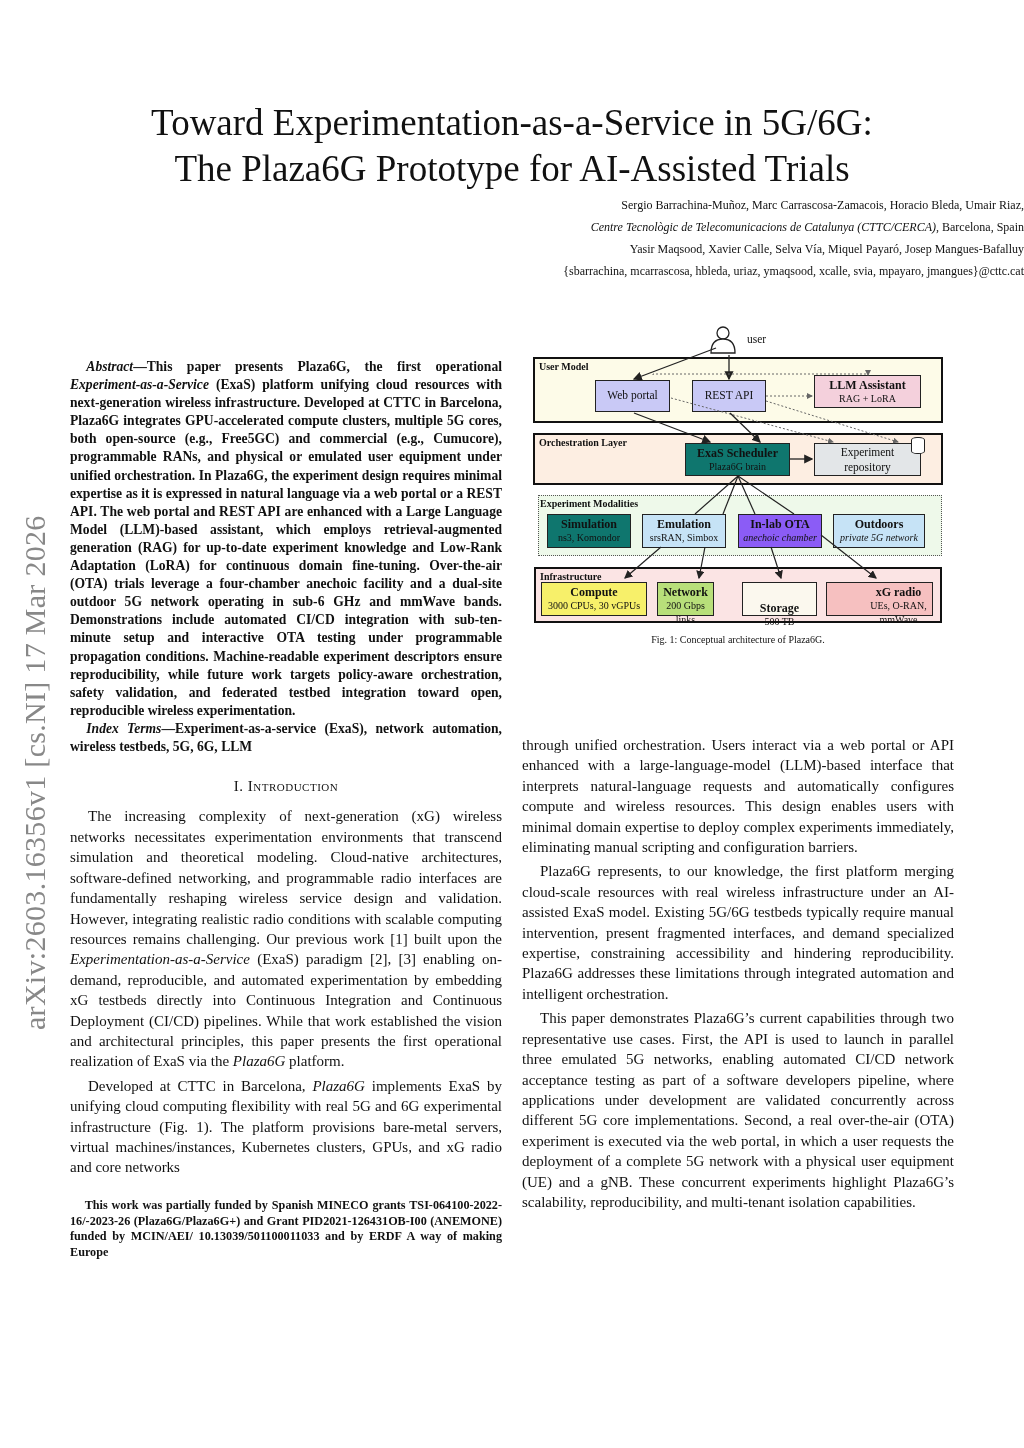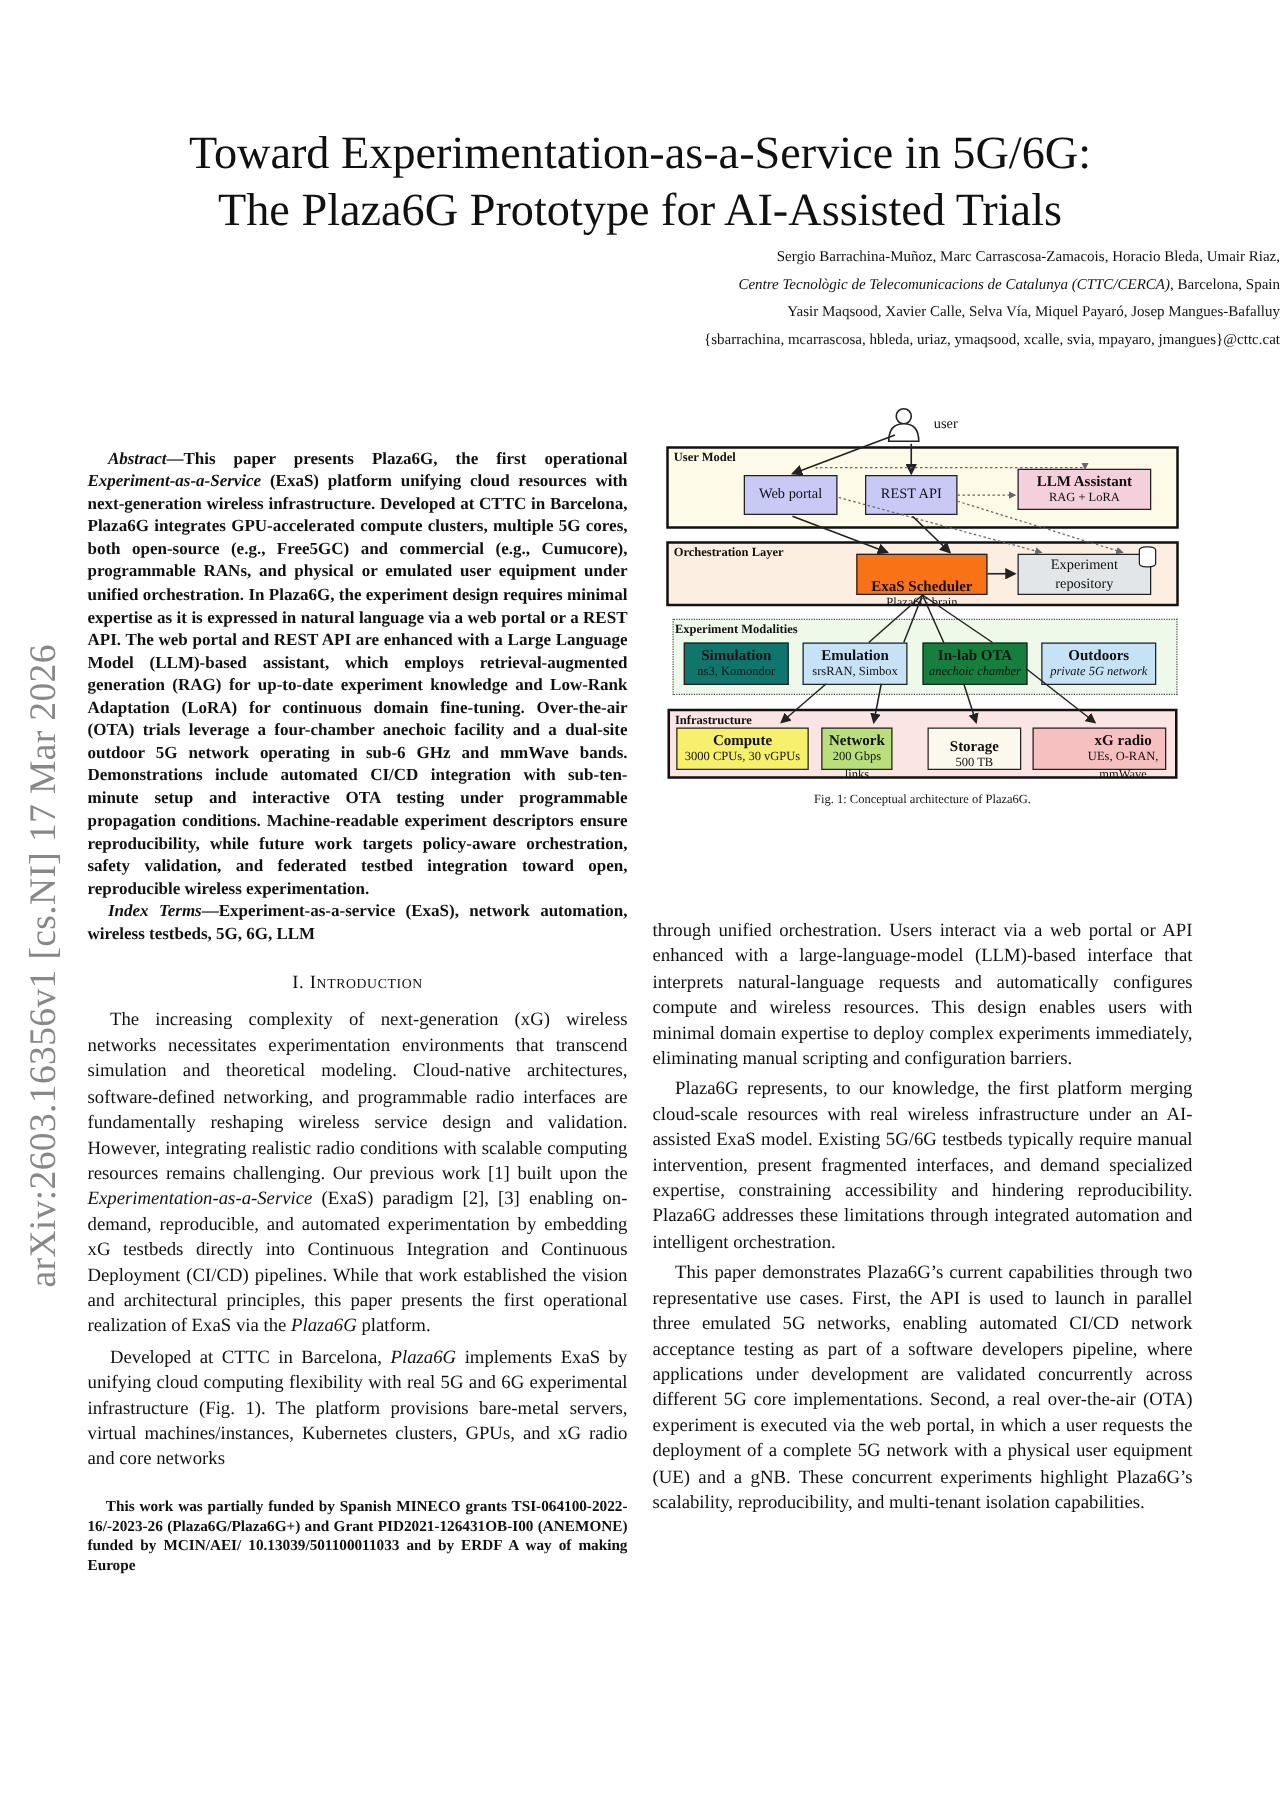--- a/index.html
+++ b/index.html
@@ -67,21 +67,21 @@
   <div class="box" style="left: 62px; top: 55px; width: 75px; height: 32px; line-height: 29px; background: rgb(201, 201, 246);"><span>Web portal</span></div>
   <div class="box" style="left: 159px; top: 55px; width: 74px; height: 32px; line-height: 29px; background: rgb(201, 201, 246);"><span>REST API</span></div>
   <div class="box" style="left: 281px; top: 50px; width: 107px; height: 33px; padding-top: 2px; background: rgb(244, 208, 220);">
       <span class="t">LLM Assistant</span>
       <span class="s">RAG + LoRA</span>
     </div>
 
   <div class="layer" style="left: 0px; top: 108px; width: 410px; height: 52px; border: 2.5px solid rgb(17, 17, 17); background: rgb(253, 238, 226);">
     <span class="layer-label">Orchestration Layer</span>
   </div>
-  <div class="box" style="left: 152px; top: 118px; width: 105px; height: 33px; padding-top: 18px; background: #f97316;">
+  <div class="box" style="left: 152px; top: 118px; width: 105px; height: 33px; padding-top: 2px; background: #0f766e;">
       <span class="t">ExaS Scheduler</span>
       <span class="s">Plaza6G brain</span>
     </div>
   <div class="box" style="left: 281px; top: 118px; width: 107px; height: 33px; font-size: 11.5px; line-height: 15px; padding-top: 1px; background: rgb(227, 230, 232);">
       <span style="display:block">Experiment</span>
       <span style="display:block">repository</span>
     </div>
   <div style="position:absolute;left:378px;top:112px;width:12px;height:15px;border:1.5px solid #222;border-radius:6px/3px;background:#fff;"></div>
 
   <div class="layer" style="left: 5px; top: 170px; width: 404px; height: 61px; border: 1.2px dotted rgb(85, 85, 85); background: rgb(238, 249, 234);">
@@ -89,21 +89,21 @@
   </div>
   <div id="modality-boxes">
       <div class="box" style="left: 14px; top: 189px; width: 84px; height: 34px; padding-top: 2px; background: #0f766e;">
         <span class="t">Simulation</span>
         <span class="s">ns3, Komondor</span>
       </div>
       <div class="box" style="left: 109px; top: 189px; width: 84px; height: 34px; padding-top: 2px; background: rgb(198, 227, 246);">
         <span class="t">Emulation</span>
         <span class="s">srsRAN, Simbox</span>
       </div>
-      <div class="box" style="left: 205px; top: 189px; width: 84px; height: 34px; padding-top: 2px; background: #15803d;">
+      <div class="box" style="left: 205px; top: 189px; width: 84px; height: 34px; padding-top: 2px; background: #8b5cf6;">
         <span class="t">In-lab OTA</span>
         <span class="s i">anechoic chamber</span>
       </div>
       <div class="box" style="left: 300px; top: 189px; width: 92px; height: 34px; padding-top: 2px; background: rgb(198, 227, 246);">
         <span class="t">Outdoors</span>
         <span class="s i">private 5G network</span>
       </div>
     </div>
 
   <div class="layer" style="left: 1px; top: 242px; width: 408px; height: 56px; border: 2.5px solid rgb(17, 17, 17); background: rgb(251, 228, 228);">
@@ -111,21 +111,21 @@
   </div>
   <div id="infra-boxes">
       <div class="box" style="left: 8px; top: 257px; width: 106px; height: 34px; padding-top: 2px; background: rgb(247, 240, 106);">
         <span class="t">Compute</span>
         <span class="s">3000 CPUs, 30 vGPUs</span>
       </div>
       <div class="box" style="left: 124px; top: 257px; width: 57px; height: 34px; padding-top: 2px; background: rgb(184, 223, 122);">
         <span class="t">Network</span>
         <span class="s">200 Gbps links</span>
       </div>
-      <div class="box" style="left: 209px; top: 257px; width: 75px; height: 34px; padding-top: 7px; background: rgb(251, 248, 238);">
+      <div class="box" style="left: 209px; top: 257px; width: 75px; height: 34px; padding-top: 18px; background: rgb(251, 248, 238);">
         <span class="t">Storage</span>
         <span class="s">500 TB</span>
       </div>
       <div class="box" style="left: 293px; top: 257px; width: 107px; height: 34px; padding-top: 2px; background: rgb(246, 192, 192); padding-left: 38px;">
         <span class="t">xG radio</span>
         <span class="s">UEs, O-RAN, mmWave</span>
       </div>
     </div>
 
   <svg style="position:absolute;left:175px;top:0;" width="30" height="30">

